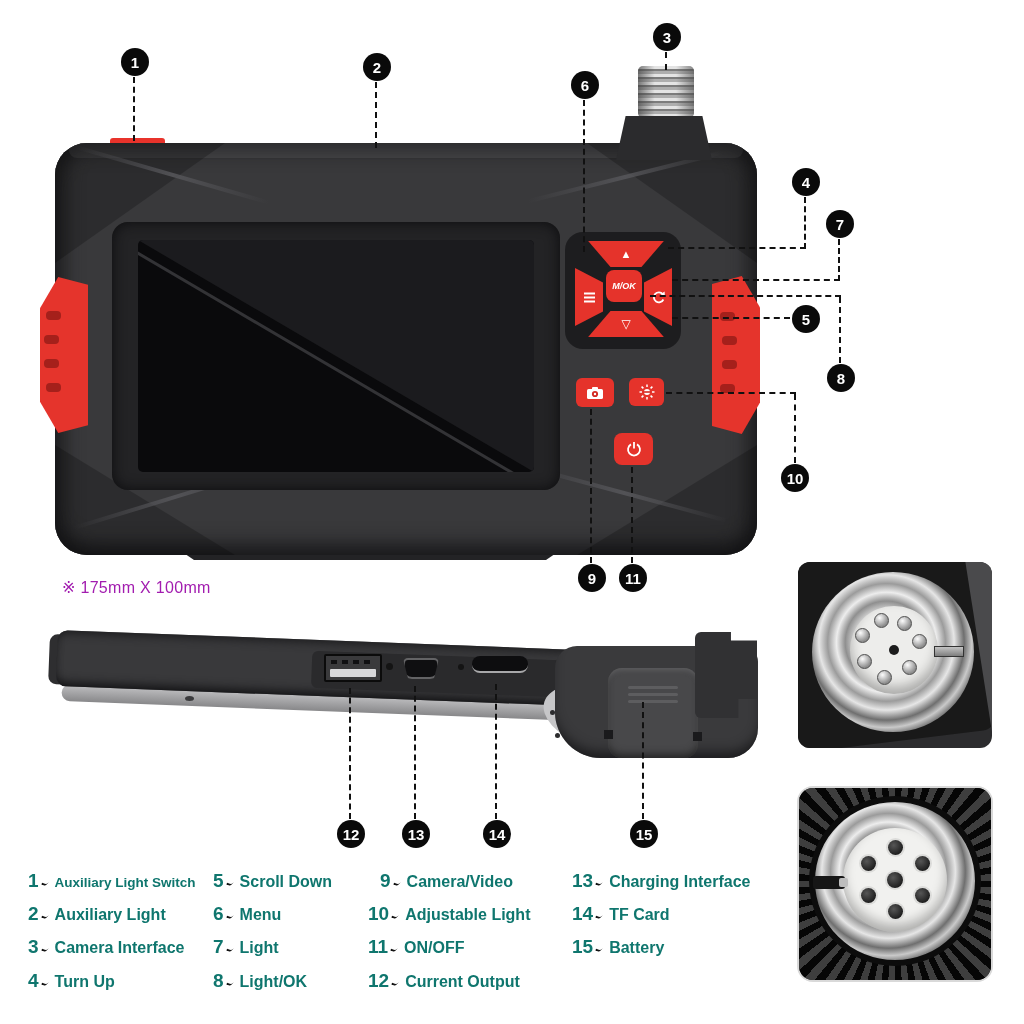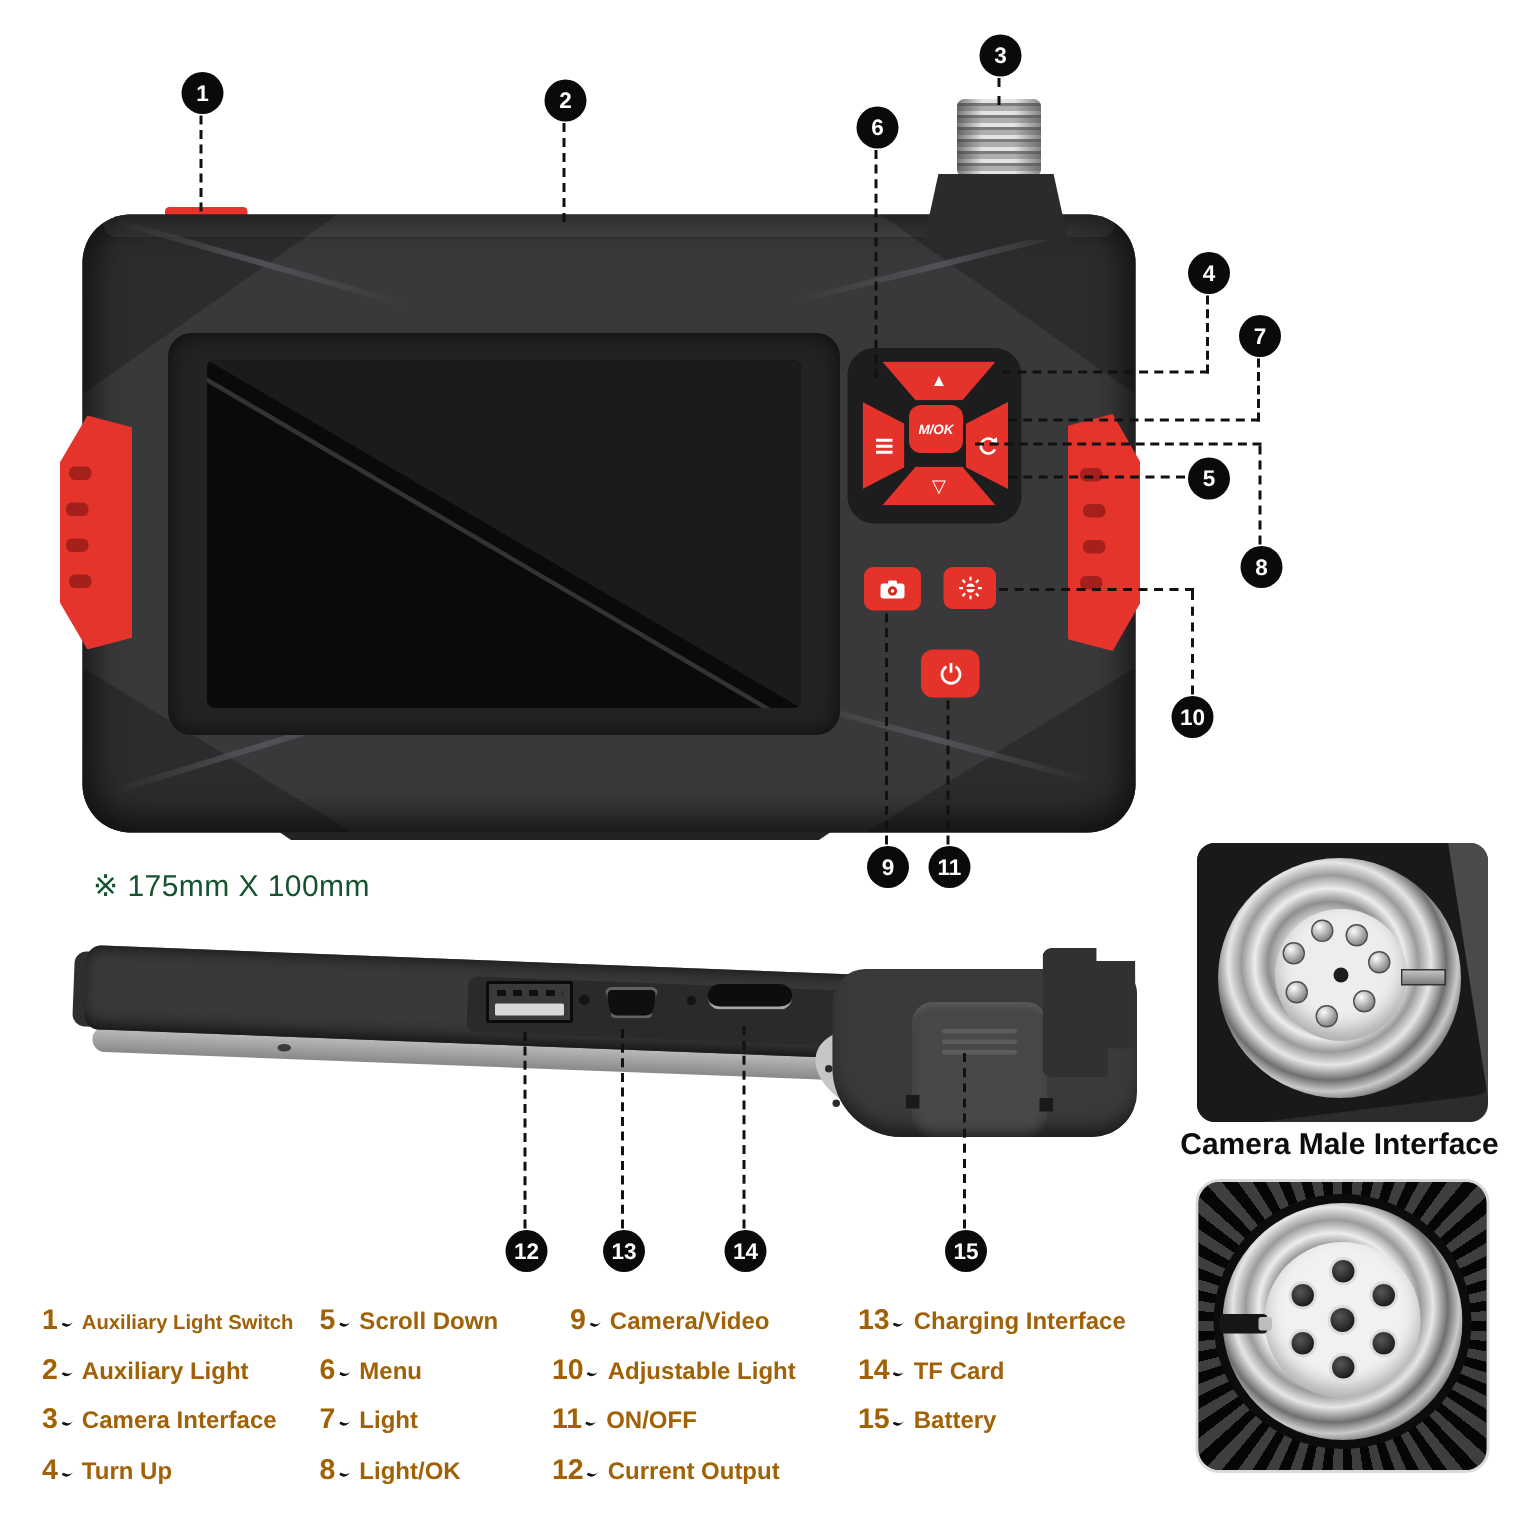--- a/index.html
+++ b/index.html
@@ -68,22 +68,22 @@
   .usb .pins{position:absolute;left:5px;right:5px;top:4px;height:3.5px;
              background:repeating-linear-gradient(90deg,#101012 0 6px,transparent 6px 11px);}
   .usb .tongue{position:absolute;left:4px;right:4px;bottom:3px;height:8px;background:#d8d8da;border-radius:1px;}
   .dotp{position:absolute;border-radius:50%;background:#141414;z-index:4;}
   .micro{position:absolute;left:403px;top:658px;width:32px;height:17px;background:#0f0f11;border:2px solid #636365;
          border-radius:5px 5px 9px 9px;clip-path:polygon(0 0,100% 0,86% 100%,14% 100%);}
   .tf{position:absolute;left:472px;top:656px;width:56px;height:15px;background:#0d0d0f;border-radius:8px;
       border-bottom:2.5px solid #a8a8aa;}
 
   
-  .note{position:absolute;left:62px;top:578px;font-size:20px;letter-spacing:.3px;color:#14532d;}
-  .leg{position:absolute;white-space:nowrap;line-height:23px;color:#a16207;}
+  .note{position:absolute;left:62px;top:578px;font-size:16px;letter-spacing:.3px;color:#a21caf;}
+  .leg{position:absolute;white-space:nowrap;line-height:23px;color:#0f766e;}
   .leg .num{font-size:19px;font-weight:600;}
   .leg .lab{font-size:16px;font-weight:600;}
   .leg.sm .lab{font-size:13.5px;}
   .sep{display:inline-block;}
   .sep:before{content:"";display:inline-block;width:6px;height:6px;border-bottom:2.4px solid #141414;
               border-bottom-right-radius:70%;transform:rotate(26deg) translateY(-1px);margin:0 7px 0 3px;}
 
   
   .photo{position:absolute;overflow:hidden;background:#2c2c2e;z-index:1;}
   .cap{position:absolute;text-align:center;font-size:20px;font-weight:600;color:#0d0d0d;z-index:2;}
@@ -242,21 +242,20 @@
       <div class="pin" style="left:62px;top:28px;width:13px;height:13px;"></div>
       <div class="pin" style="left:52px;top:54px;width:13px;height:13px;"></div>
       <div class="pin" style="left:27px;top:64px;width:13px;height:13px;"></div>
       <div class="pin" style="left:7px;top:48px;width:13px;height:13px;"></div>
       <div class="pin" style="left:5px;top:22px;width:13px;height:13px;"></div>
       <div class="pin" style="left:24px;top:7px;width:13px;height:13px;"></div>
       <div class="pin" style="left:47px;top:10px;width:13px;height:13px;"></div>
     </div>
     <div class="abs" style="left:136px;top:84px;width:28px;height:9px;background:linear-gradient(#c4c4c4,#7e7e7e);border:1px solid #333;"></div>
   </div>
-  <div class="cap" style="left:780px;top:752px;width:226px;">Camera Male Interface</div>
 
   <div class="photo" style="left:797px;top:786px;width:192px;height:192px;border-radius:16px;border:2px solid #d9d9d9;background:#141414;">
     <div class="knurl"></div>
     <div class="ring" style="left:10px;top:8px;width:172px;height:170px;border:6px solid #0c0c0c;box-sizing:border-box;"></div>
     <div class="disc" style="left:44px;top:40px;width:104px;height:104px;background:#f1f1ef;">
       <div class="hole" style="left:44px;top:44px;width:16px;height:16px;"></div>
       <div class="hole" style="left:45px;top:12px;width:15px;height:15px;"></div>
       <div class="hole" style="left:72px;top:28px;width:15px;height:15px;"></div>
       <div class="hole" style="left:72px;top:60px;width:15px;height:15px;"></div>
       <div class="hole" style="left:45px;top:76px;width:15px;height:15px;"></div>

